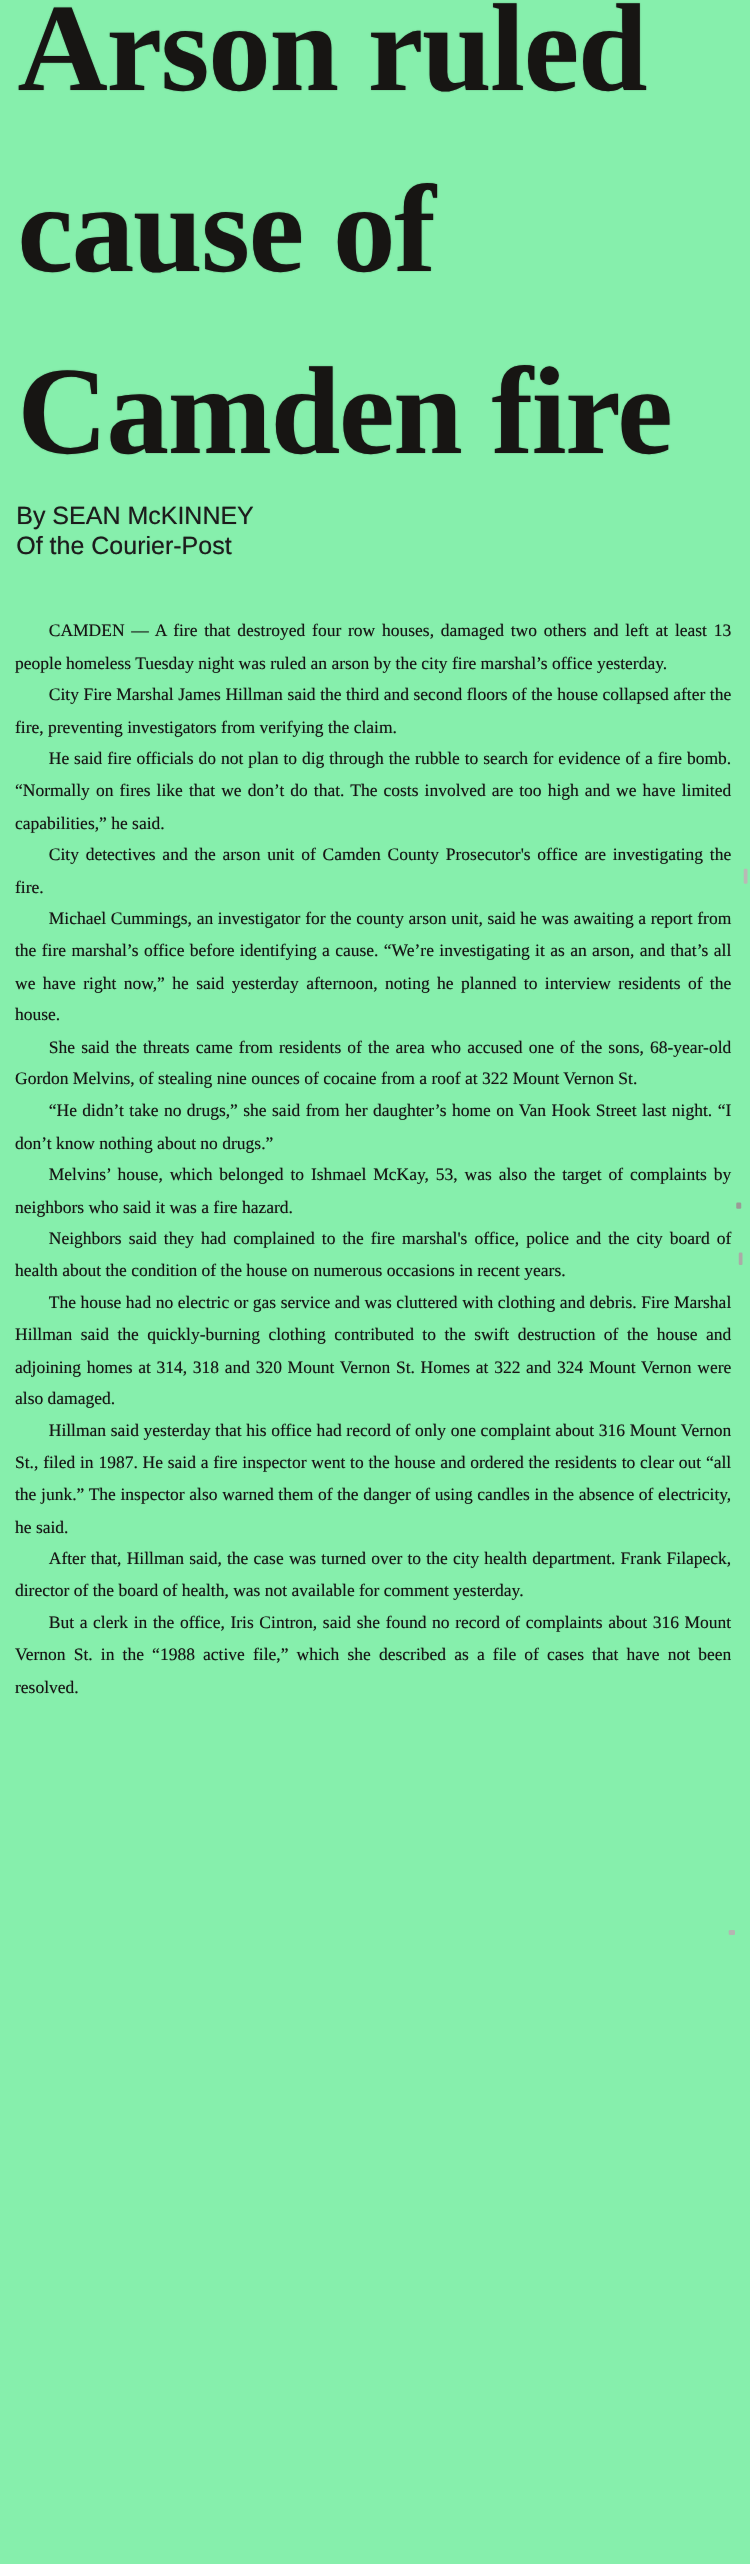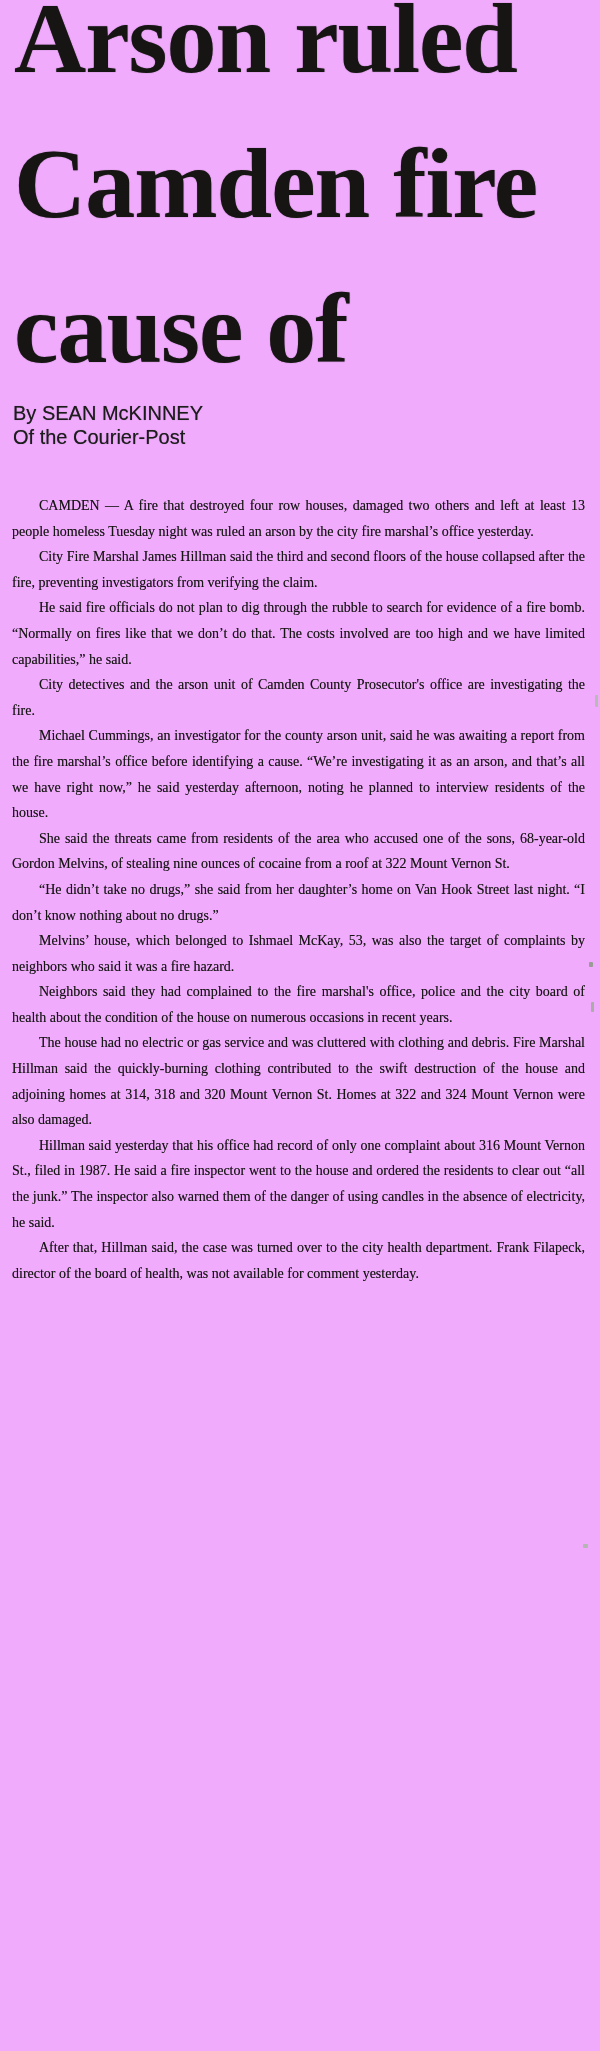--- a/index.html
+++ b/index.html
@@ -1,20 +1,20 @@
 <!DOCTYPE html>
 <html><head>
 <meta charset="utf-8">
 <style>
   html, body { margin: 0; padding: 0; }
   .page {
     position: relative;
     width: 600px;
     height: 2051px;
-    background: #f0abfc;
+    background: #86efac;
     overflow: hidden;
     color: #1a1a1a;
   }
   .headline {
     margin: -34px 0 0 0;
     padding: 0 6px 0 14px;
     font-family: "Liberation Serif", serif;
     font-weight: bold;
     font-size: 100px;
     line-height: 145px;
@@ -56,42 +56,43 @@
   .speck.s3 { left: 591px; top: 1002px; width: 3px; height: 10px; background:#ababa7; }
   .speck.s4 { left: 583px; top: 1544px; width: 5px; height: 4px;  background:#b5b5b1; }
 </style>
 </head>
 <body>
 
 <div class="page">
 
   <h1 class="headline">
     <span>Arson ruled</span>
+    <span>cause of</span>
     <span>Camden fire</span>
-    <span>cause of</span>
   </h1>
 
   <div class="byline">
     <div>By SEAN McKINNEY</div>
     <div>Of the Courier-Post</div>
   </div>
 
   <div class="article-body">
     <p>CAMDEN — A fire that destroyed four row houses, damaged two others and left at least 13 people homeless Tuesday night was ruled an arson by the city fire marshal’s office yesterday.</p>
     <p>City Fire Marshal James Hillman said the third and second floors of the house collapsed after the fire, preventing investigators from verifying the claim.</p>
     <p>He said fire officials do not plan to dig through the rubble to search for evidence of a fire bomb. “Normally on fires like that we don’t do that. The costs involved are too high and we have limited capabilities,” he said.</p>
     <p>City detectives and the arson unit of Camden County Prosecutor's office are investigating the fire.</p>
     <p>Michael Cummings, an investigator for the county arson unit, said he was awaiting a report from the fire marshal’s office before identifying a cause. “We’re investigating it as an arson, and that’s all we have right now,” he said yesterday afternoon, noting he planned to interview residents of the house.</p>
     <p>She said the threats came from residents of the area who accused one of the sons, 68-year-old Gordon Melvins, of stealing nine ounces of cocaine from a roof at 322 Mount Vernon St.</p>
     <p>“He didn’t take no drugs,” she said from her daughter’s home on Van Hook Street last night. “I don’t know nothing about no drugs.”</p>
     <p>Melvins’ house, which belonged to Ishmael McKay, 53, was also the target of complaints by neighbors who said it was a fire hazard.</p>
     <p>Neighbors said they had complained to the fire marshal's office, police and the city board of health about the condition of the house on numerous occasions in recent years.</p>
     <p>The house had no electric or gas service and was cluttered with clothing and debris. Fire Marshal Hillman said the quickly-burning clothing contributed to the swift destruction of the house and adjoining homes at 314, 318 and 320 Mount Vernon St. Homes at 322 and 324 Mount Vernon were also damaged.</p>
     <p>Hillman said yesterday that his office had record of only one complaint about 316 Mount Vernon St., filed in 1987. He said a fire inspector went to the house and ordered the residents to clear out “all the junk.” The inspector also warned them of the danger of using candles in the absence of electricity, he said.</p>
     <p>After that, Hillman said, the case was turned over to the city health department. Frank Filapeck, director of the board of health, was not available for comment yesterday.</p>
+    <p>But a clerk in the office, Iris Cintron, said she found no record of complaints about 316 Mount Vernon St. in the “1988 active file,” which she described as a file of cases that have not been resolved.</p>
   </div>
 
   <div class="speck s1"></div>
   <div class="speck s2"></div>
   <div class="speck s3"></div>
   <div class="speck s4"></div>
 
 </div>
 
 </body></html>

